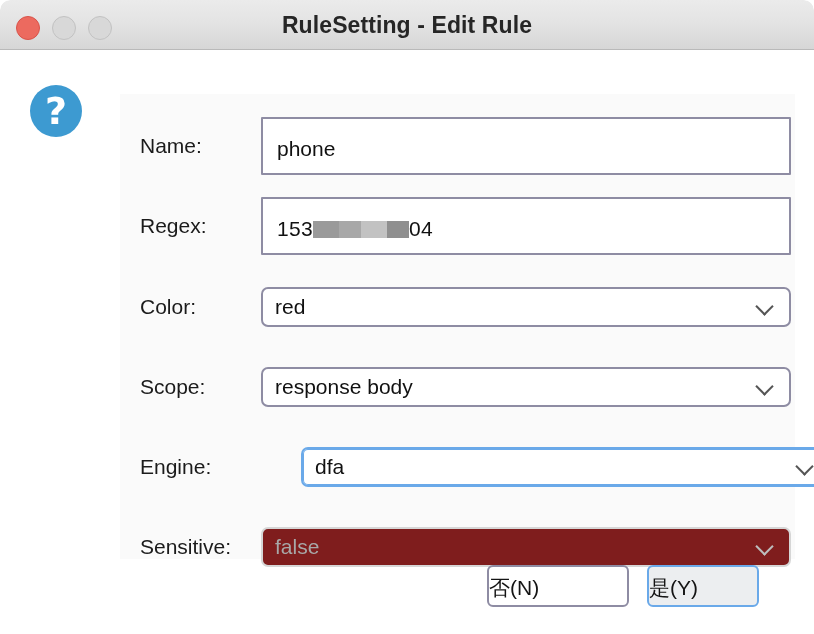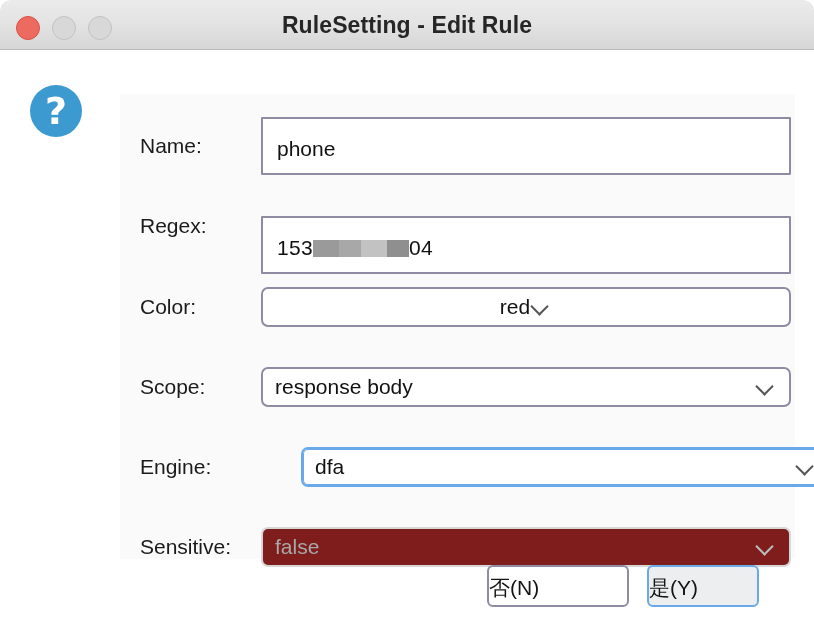--- a/index.html
+++ b/index.html
@@ -267,35 +267,35 @@
 
       <div class="row" style="top:52px;">
         <div class="field-label">Name:</div>
         <div class="field text-input" style="top:-29px;">
           <span>phone</span>
         </div>
       </div>
 
       <div class="row" style="top:132px;">
         <div class="field-label">Regex:</div>
-        <div class="field text-input" style="top:-29px;margin-top:19px;">
+        <div class="field text-input" style="top:-29px;">
           <span class="regex-value">
             <span>153</span>
             <span class="redact" style="width:26px;background:#9a9a9a;"></span>
             <span class="redact" style="width:22px;background:#a8a8a8;"></span>
             <span class="redact" style="width:26px;background:#c2c2c2;"></span>
             <span class="redact" style="width:22px;background:#8f8f8f;"></span>
             <span>04</span>
           </span>
         </div>
       </div>
 
       <div class="row" style="top:213px;">
         <div class="field-label">Color:</div>
-        <div class="field select" style="top:-20px;justify-content:center;">
+        <div class="field select" style="top:-20px;">
           <span>red</span>
           <span class="chev"></span>
         </div>
       </div>
 
       <div class="row" style="top:293px;">
         <div class="field-label">Scope:</div>
         <div class="field select" style="top:-20px;">
           <span>response body</span>
           <span class="chev"></span>

